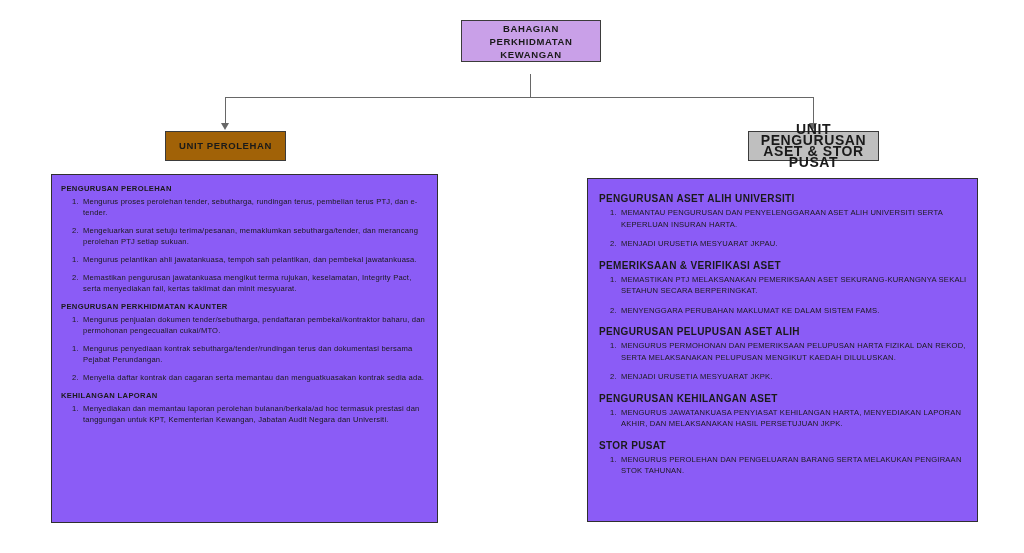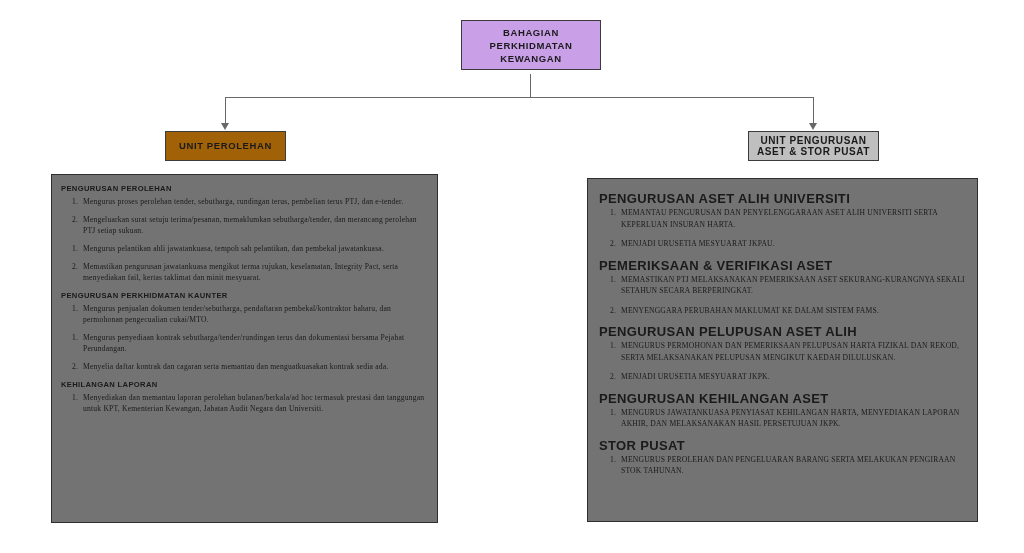--- a/index.html
+++ b/index.html
@@ -26,21 +26,21 @@
     justify-content: center;
     text-align: center;
     letter-spacing: 0.6px;
     font-weight: bold;
   }
 
   #root-box {
     left: 461px;
     top: 20px;
     width: 140px;
-    height: 50px;
+    height: 42px;
     background: #c9a0e8;
     font-size: 9.5px;
     line-height: 13px;
   }
 
   #unit-left-box {
     left: 165px;
     top: 131px;
     width: 121px;
     height: 30px;
@@ -48,21 +48,21 @@
     font-size: 9.5px;
     line-height: 12px;
   }
 
   #unit-right-box {
     left: 748px;
     top: 131px;
     width: 131px;
     height: 30px;
     background: #bfbfbf;
-    font-size: 10px;
+    font-size: 14px;
     line-height: 11px;
   }
 
   
   .conn {
     position: absolute;
     background: #676767;
   }
   .conn-v { width: 1px; }
   .conn-h { height: 1px; }
@@ -80,53 +80,52 @@
     border-top: 7px solid #676767;
   }
   #arrow-left  { left: 221px; top: 123px; }
   #arrow-right { left: 809px; top: 123px; }
 
   
   .panel {
     position: absolute;
     box-sizing: border-box;
     border: 1px solid #2f2f2f;
-    background: #737373;
+    background: #8b5cf6;
     overflow: hidden;
   }
   #panel-left  { left: 51px;  top: 174px; width: 387px; height: 349px; padding: 8px 9px 6px 9px; }
   #panel-right { left: 587px; top: 178px; width: 391px; height: 344px; padding: 14px 10px 6px 11px; }
 
   .section { margin-bottom: 7px; }
   #panel-right .section { margin-bottom: 10px; }
 
   .section-title {
     font-weight: bold;
     font-size: 7.6px;
     letter-spacing: 0.35px;
     margin: 0 0 2px 0;
     line-height: 11px;
   }
-  #panel-right .section-title { font-size: 13px; margin-bottom: 3px; }
+  #panel-right .section-title { font-size: 10px; margin-bottom: 3px; }
 
   ol.items {
     list-style: none;
     margin: 0;
     padding: 0 0 0 11px;
     counter-reset: itm;
   }
   ol.items > li {
     counter-increment: itm;
     position: relative;
     font-size: 7.6px;
     line-height: 11px;
     letter-spacing: 0.2px;
     padding-left: 11px;
     margin-bottom: 7px;
-    font-family: Liberation Serif, serif;
   }
   ol.items > li:last-child { margin-bottom: 0; }
   ol.items > li::before {
     content: counter(itm) ".";
     position: absolute;
     left: 0;
     top: 0;
   }
   #panel-right ol.items > li { margin-bottom: 8px; line-height: 11.5px; }
 </style>

